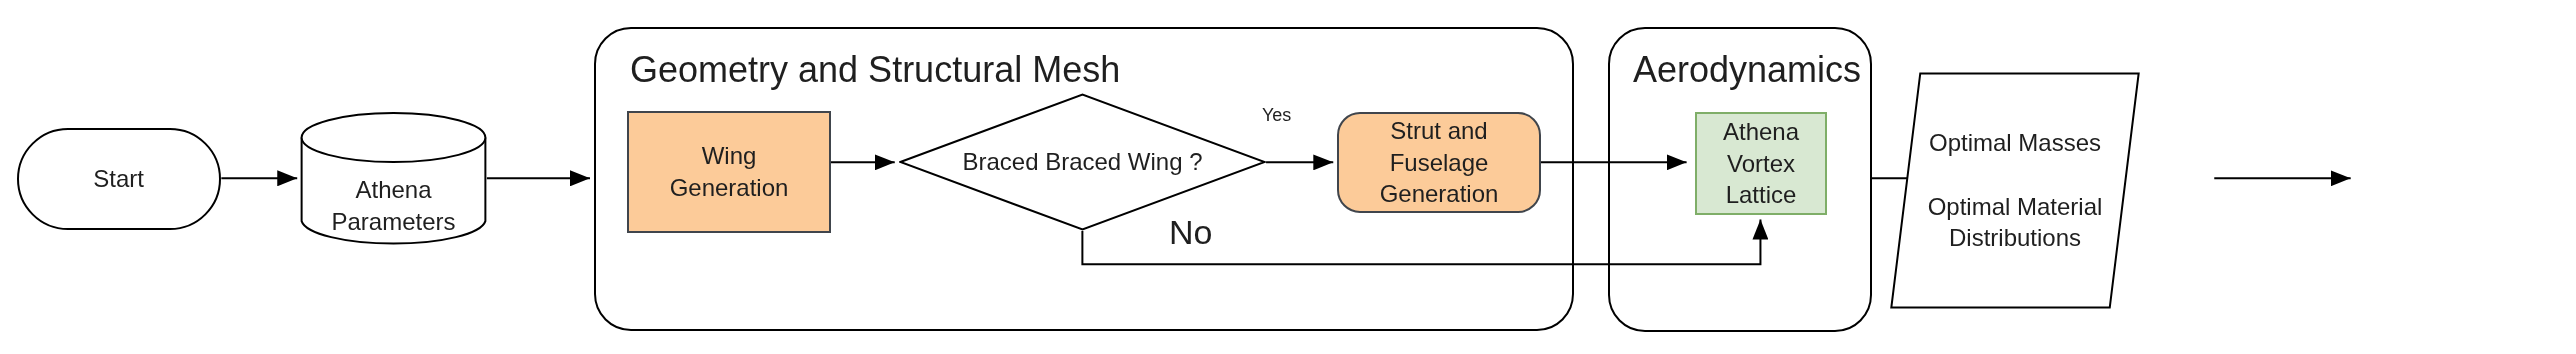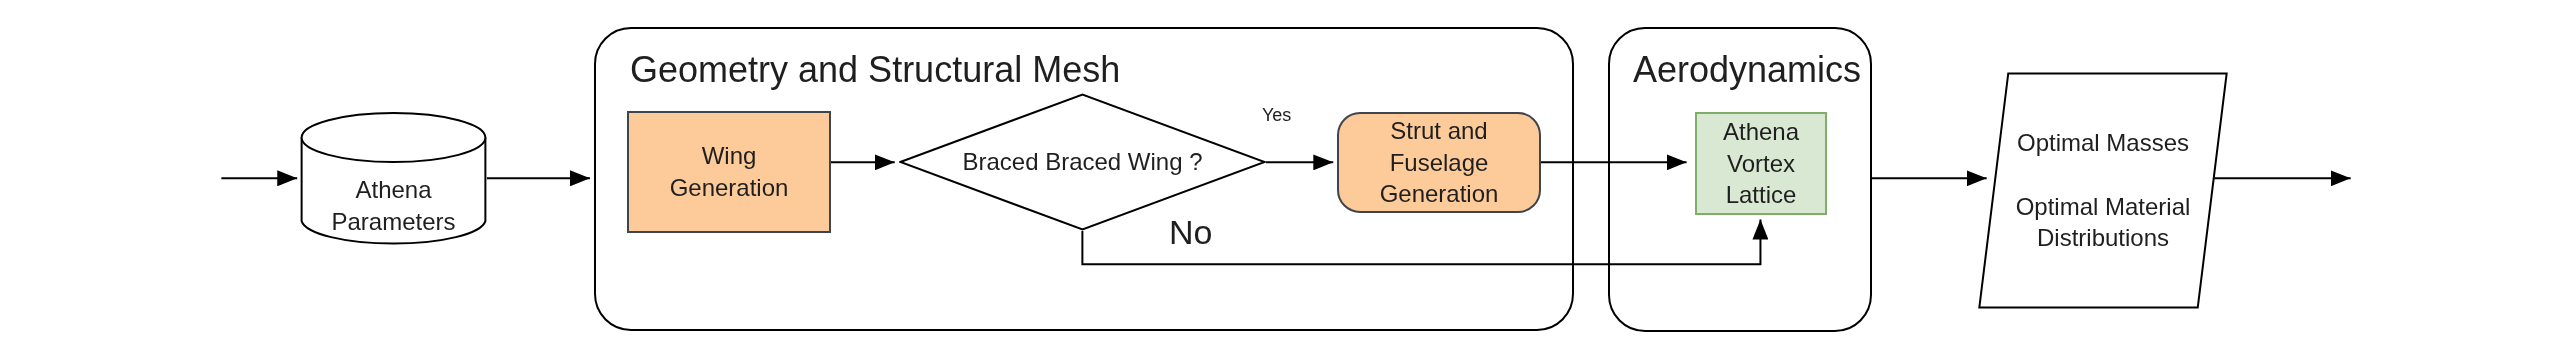--- a/index.html
+++ b/index.html
@@ -55,20 +55,21 @@
     <path class="wire" d="M2812,268 H2985" marker-end="url(#arrow)"></path>
     <path class="wire" d="M3327,268 H3532" marker-end="url(#arrow)"></path>
   </svg>
 
   <div class="container-box" style="left:594px;top:27px;width:980px;height:304px;"></div>
   <div class="container-label" style="left:630px;top:49px;">Geometry and Structural Mesh</div>
 
   <div class="container-box" style="left:1608px;top:27px;width:264px;height:305px;"></div>
   <div class="container-label" style="left:1633px;top:49px;">Aerodynamics</div>
 
+  <div class="node stadium" style="left:16.6px;top:128px;width:204px;height:102px;">Start</div>
 
   <div class="node shape-node" style="left:300px;top:111px;width:187px;height:136px;">
     <svg viewBox="0 0 281 205">
       <path d="M2,40 L2,166 A139,37 0 0 0 279,166 L279,40" fill="#fff" stroke="#000" stroke-width="3"></path>
       <ellipse cx="140.5" cy="40" rx="138.5" ry="37" fill="#fff" stroke="#000" stroke-width="3"></ellipse>
     </svg>
     <div class="lbl cyl-label">Athena
 Parameters</div>
   </div>
 
@@ -86,21 +87,21 @@
   <div class="edge-label no" style="left:1169px;top:213px;">No</div>
 
   <div class="node process orange" style="left:1337px;top:112px;width:204px;height:101px;border-radius:23px;">Strut and
 Fuselage
 Generation</div>
 
   <div class="node process green" style="left:1695px;top:112px;width:132px;height:103px;">Athena
 Vortex
 Lattice</div>
 
-  <div class="node shape-node" style="left:1978px;top:61px;width:250px;height:259px;">
+  <div class="node shape-node" style="left:1890px;top:61px;width:250px;height:259px;">
     <svg viewBox="0 0 376 356">
       <polygon points="45.5,2 374,2 330.5,354 2,354" fill="#fff" stroke="#000" stroke-width="3"></polygon>
     </svg>
     <div class="lbl">Optimal Masses
 
 Optimal Material
 Distributions</div>
   </div>
 
 

